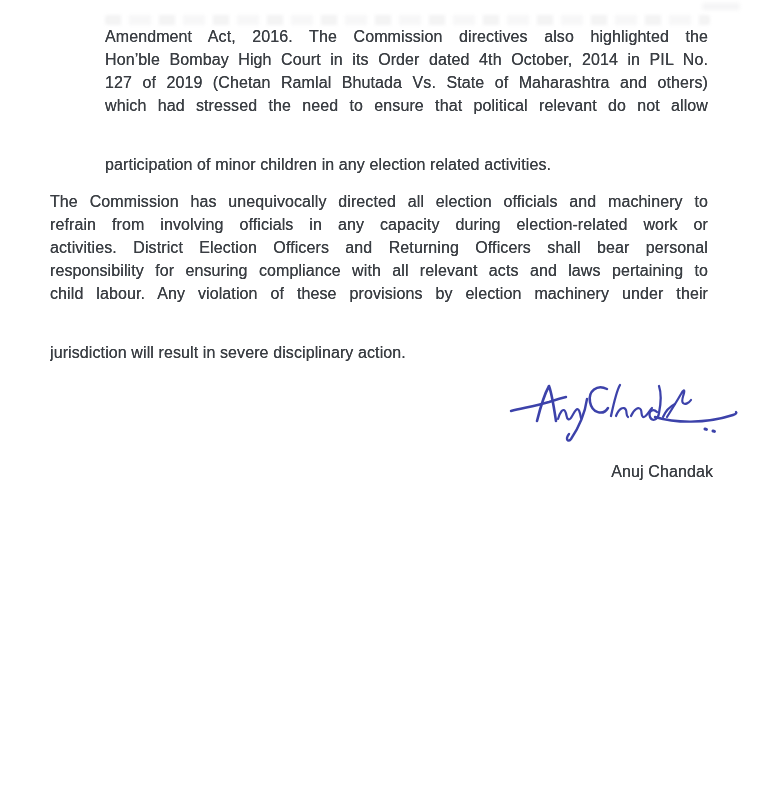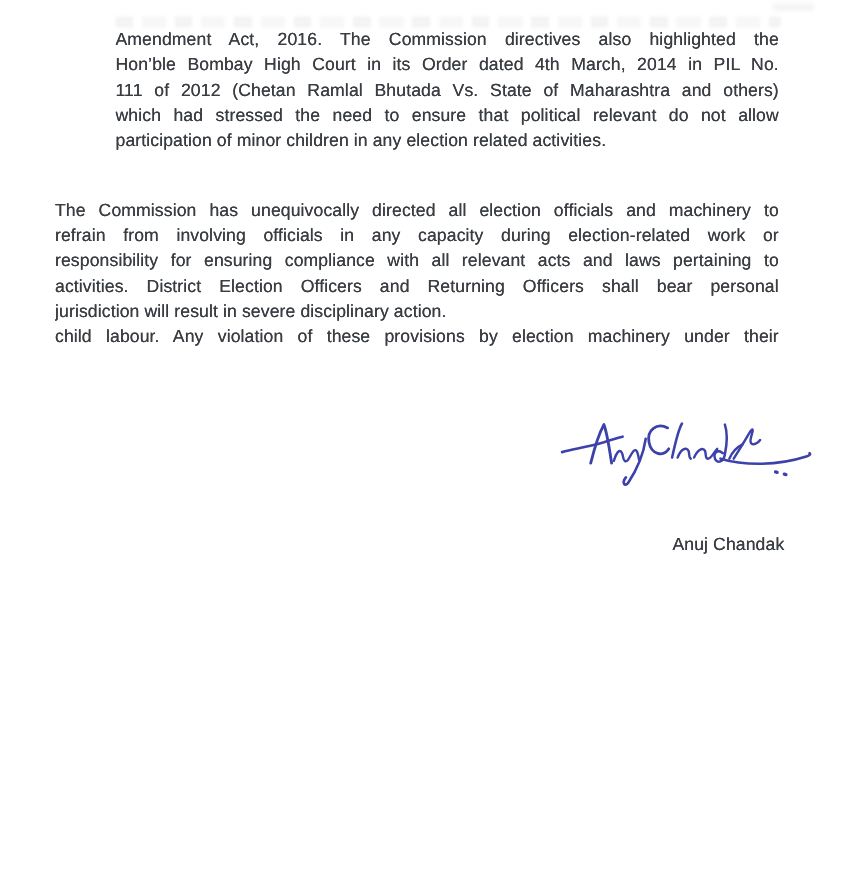--- a/index.html
+++ b/index.html
@@ -46,81 +46,82 @@
     letter-spacing: 0.1px;
     text-shadow: 0 0 0.45px var(--text-color, #3a3e43);
   }
   .para-indented {
     left: 105px;
     top: 25px;
     width: 603px;
   }
   .para-main {
     left: 50px;
-    top: 180px;
+    top: 190px;
     width: 658px;
   }
   .jline {
     display: block;
     text-align: justify;
     text-align-last: justify;
     white-space: normal;
     height: 23px;
     overflow: hidden;
   }
   .jline.last {
     text-align-last: left;
+    margin-top: 36px;
   }
   .signature-svg {
     position: absolute;
     left: 505px;
     top: 377px;
     width: 240px;
     height: 70px;
   }
   .signature-svg path {
     fill: none;
     stroke: var(--ink-color, #3c42aa);
     stroke-linecap: round;
     stroke-linejoin: round;
   }
   .sign-off {
     position: absolute;
     right: 53px;
-    top: 484px;
+    top: 460px;
     text-align: left;
     font-size: 16px;
     line-height: 23px;
     letter-spacing: 0.1px;
     text-shadow: 0 0 0.45px var(--text-color, #3a3e43);
   }
 </style>
 </head>
 <body>
 
 <div class="page">
 
   <div class="ghost-line"></div>
   <div class="corner-smudge"></div>
 
   <div class="para para-indented">
     <div class="jline">Amendment Act, 2016. The Commission directives also highlighted the</div>
-    <div class="jline">Hon’ble Bombay High Court in its Order dated 4th March, 2014 in PIL No.</div>
-    <div class="jline">111 of 2012 (Chetan Ramlal Bhutada Vs. State of Maharashtra and others)</div>
+    <div class="jline">Hon’ble Bombay High Court in its Order dated 4th October, 2014 in PIL No.</div>
+    <div class="jline">127 of 2019 (Chetan Ramlal Bhutada Vs. State of Maharashtra and others)</div>
     <div class="jline">which had stressed the need to ensure that political relevant do not allow</div>
     <div class="jline last">participation of minor children in any election related activities.</div>
   </div>
 
   <div class="para para-main">
     <div class="jline">The Commission has unequivocally directed all election officials and machinery to</div>
     <div class="jline">refrain from involving officials in any capacity during election-related work or</div>
+    <div class="jline">activities. District Election Officers and Returning Officers shall bear personal</div>
     <div class="jline">responsibility for ensuring compliance with all relevant acts and laws pertaining to</div>
-    <div class="jline">activities. District Election Officers and Returning Officers shall bear personal</div>
+    <div class="jline">child labour. Any violation of these provisions by election machinery under their</div>
     <div class="jline last">jurisdiction will result in severe disciplinary action.</div>
-    <div class="jline">child labour. Any violation of these provisions by election machinery under their</div>
   </div>
 
   <svg class="signature-svg" viewBox="0 0 240 70" xmlns="http://www.w3.org/2000/svg" aria-hidden="true">
 
     <path d="M6,34 C18,31 30,29 44,25 C50,23 56,21 61,20" stroke-width="2.4"></path>
 
     <path d="M32,44 C35,32 39,18 44,9 C47,17 49,31 51,44" stroke-width="2.6"></path>
 
     <path d="M53,42 C55,35 58,31 60,34 C62,37 61,41 63,42 C66,44 68,36 71,33 C74,30 75,36 76,41" stroke-width="2.2"></path>
 

